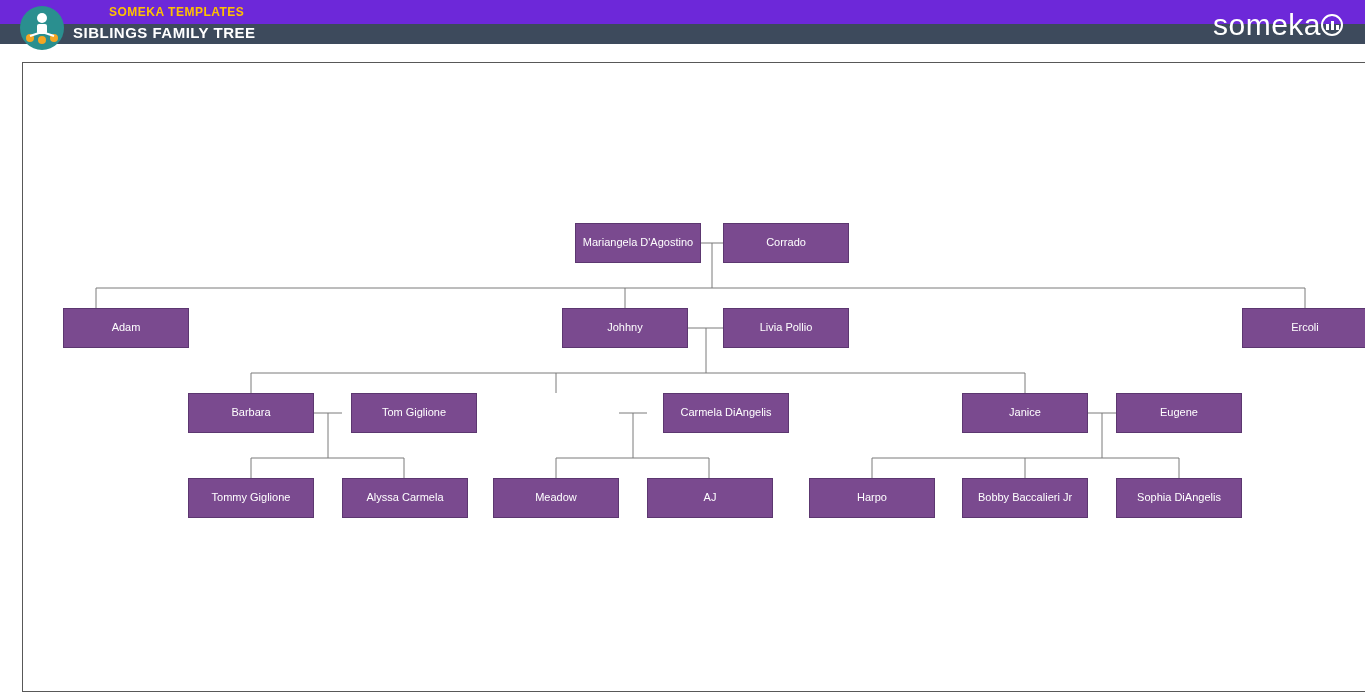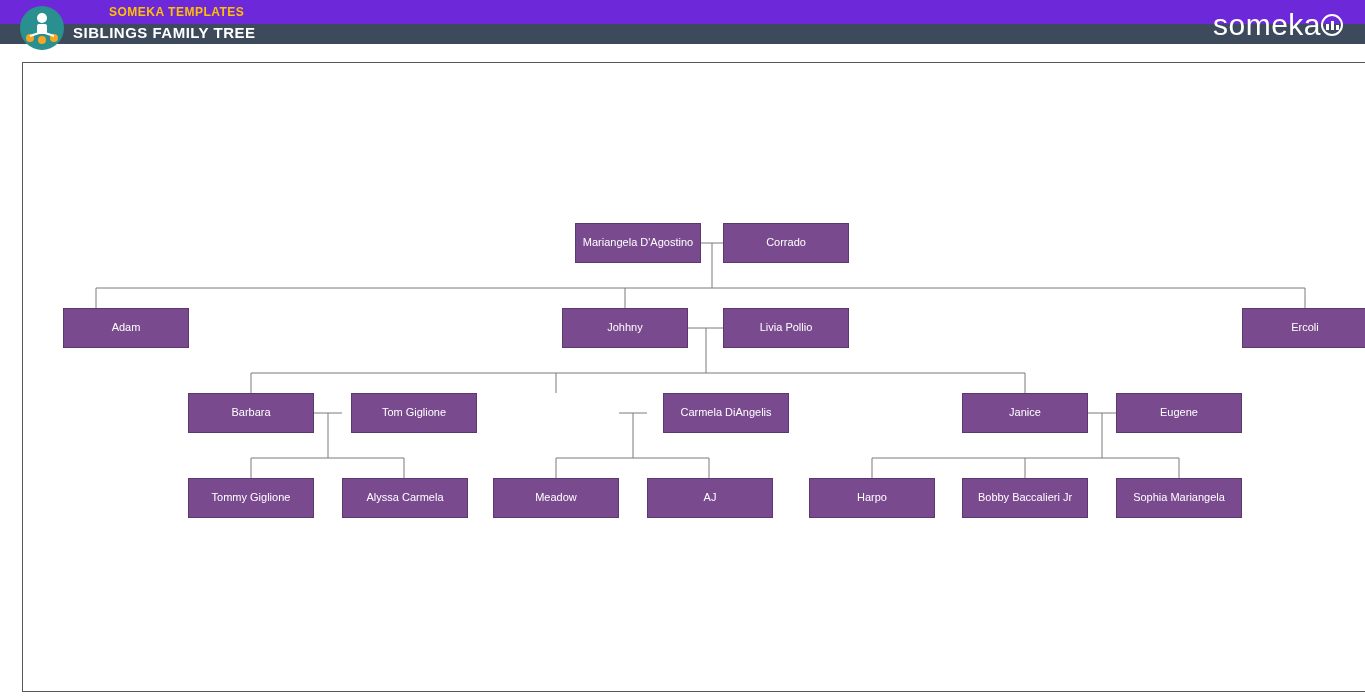--- a/index.html
+++ b/index.html
@@ -228,17 +228,17 @@
 <div class="node" style="left:624px;top:415px">
         <span>AJ</span>
       </div>
 <div class="node" style="left:786px;top:415px">
         <span>Harpo</span>
       </div>
 <div class="node" style="left:939px;top:415px">
         <span>Bobby Baccalieri Jr</span>
       </div>
 <div class="node" style="left:1093px;top:415px">
-        <span>Sophia Mariangela</span>
+        <span>Sophia DiAngelis</span>
       </div>
 
 </div>
 </div>
 
 </body></html>

